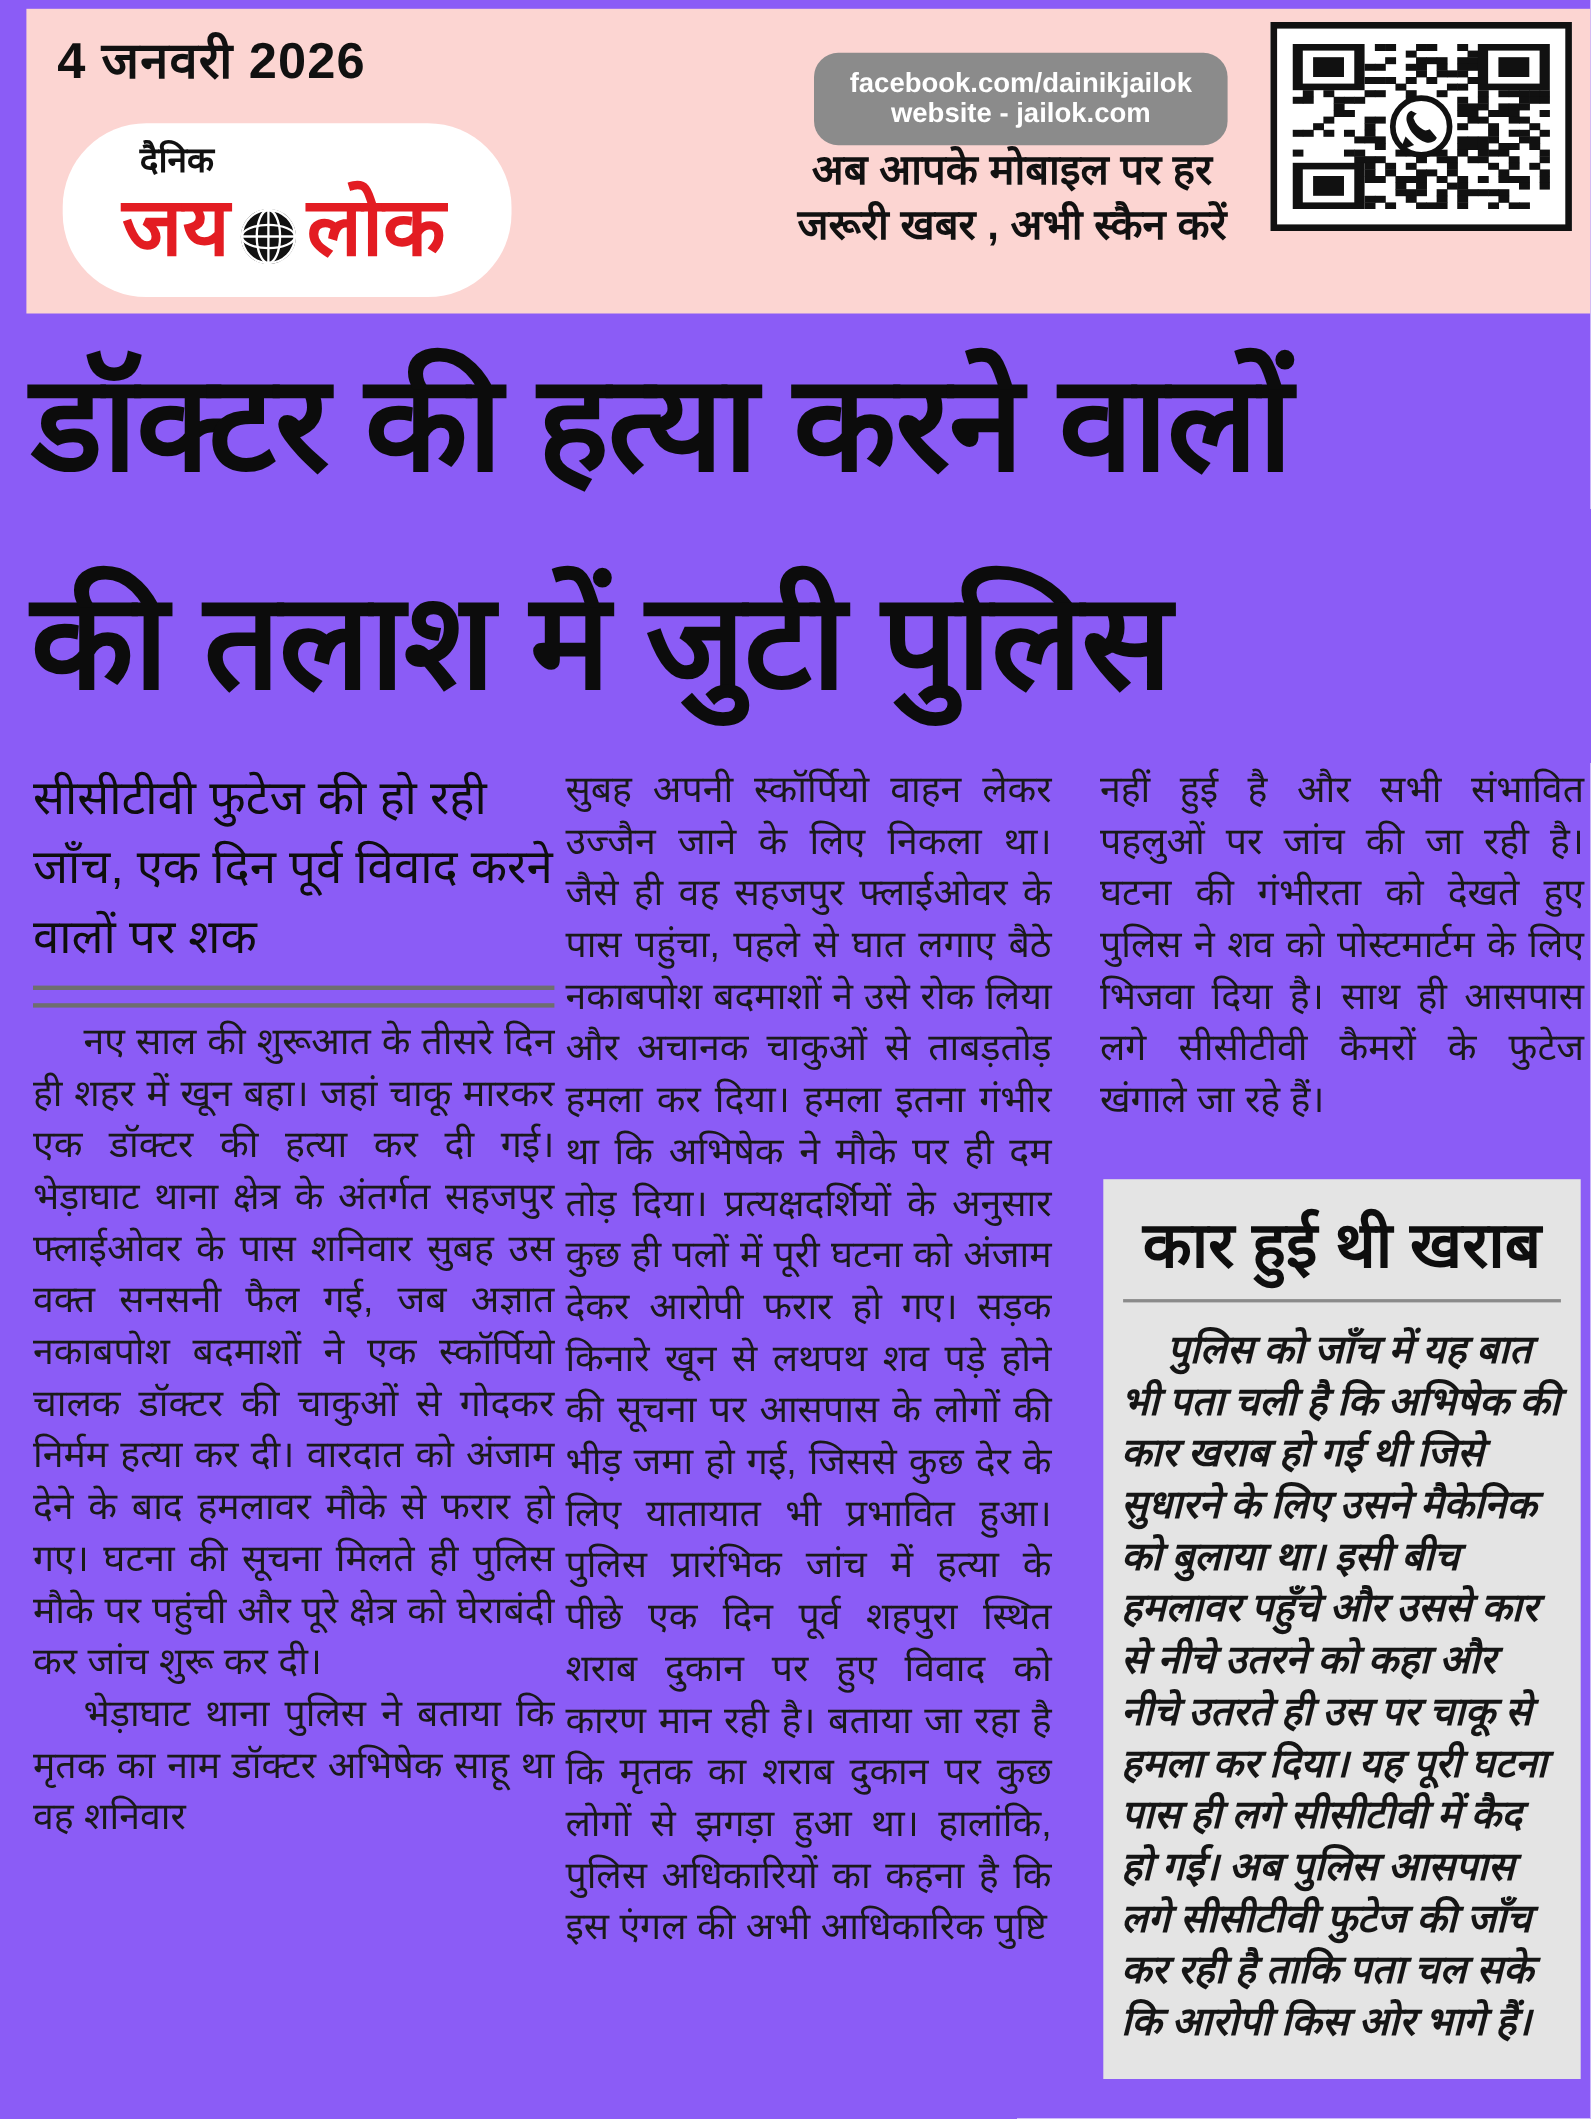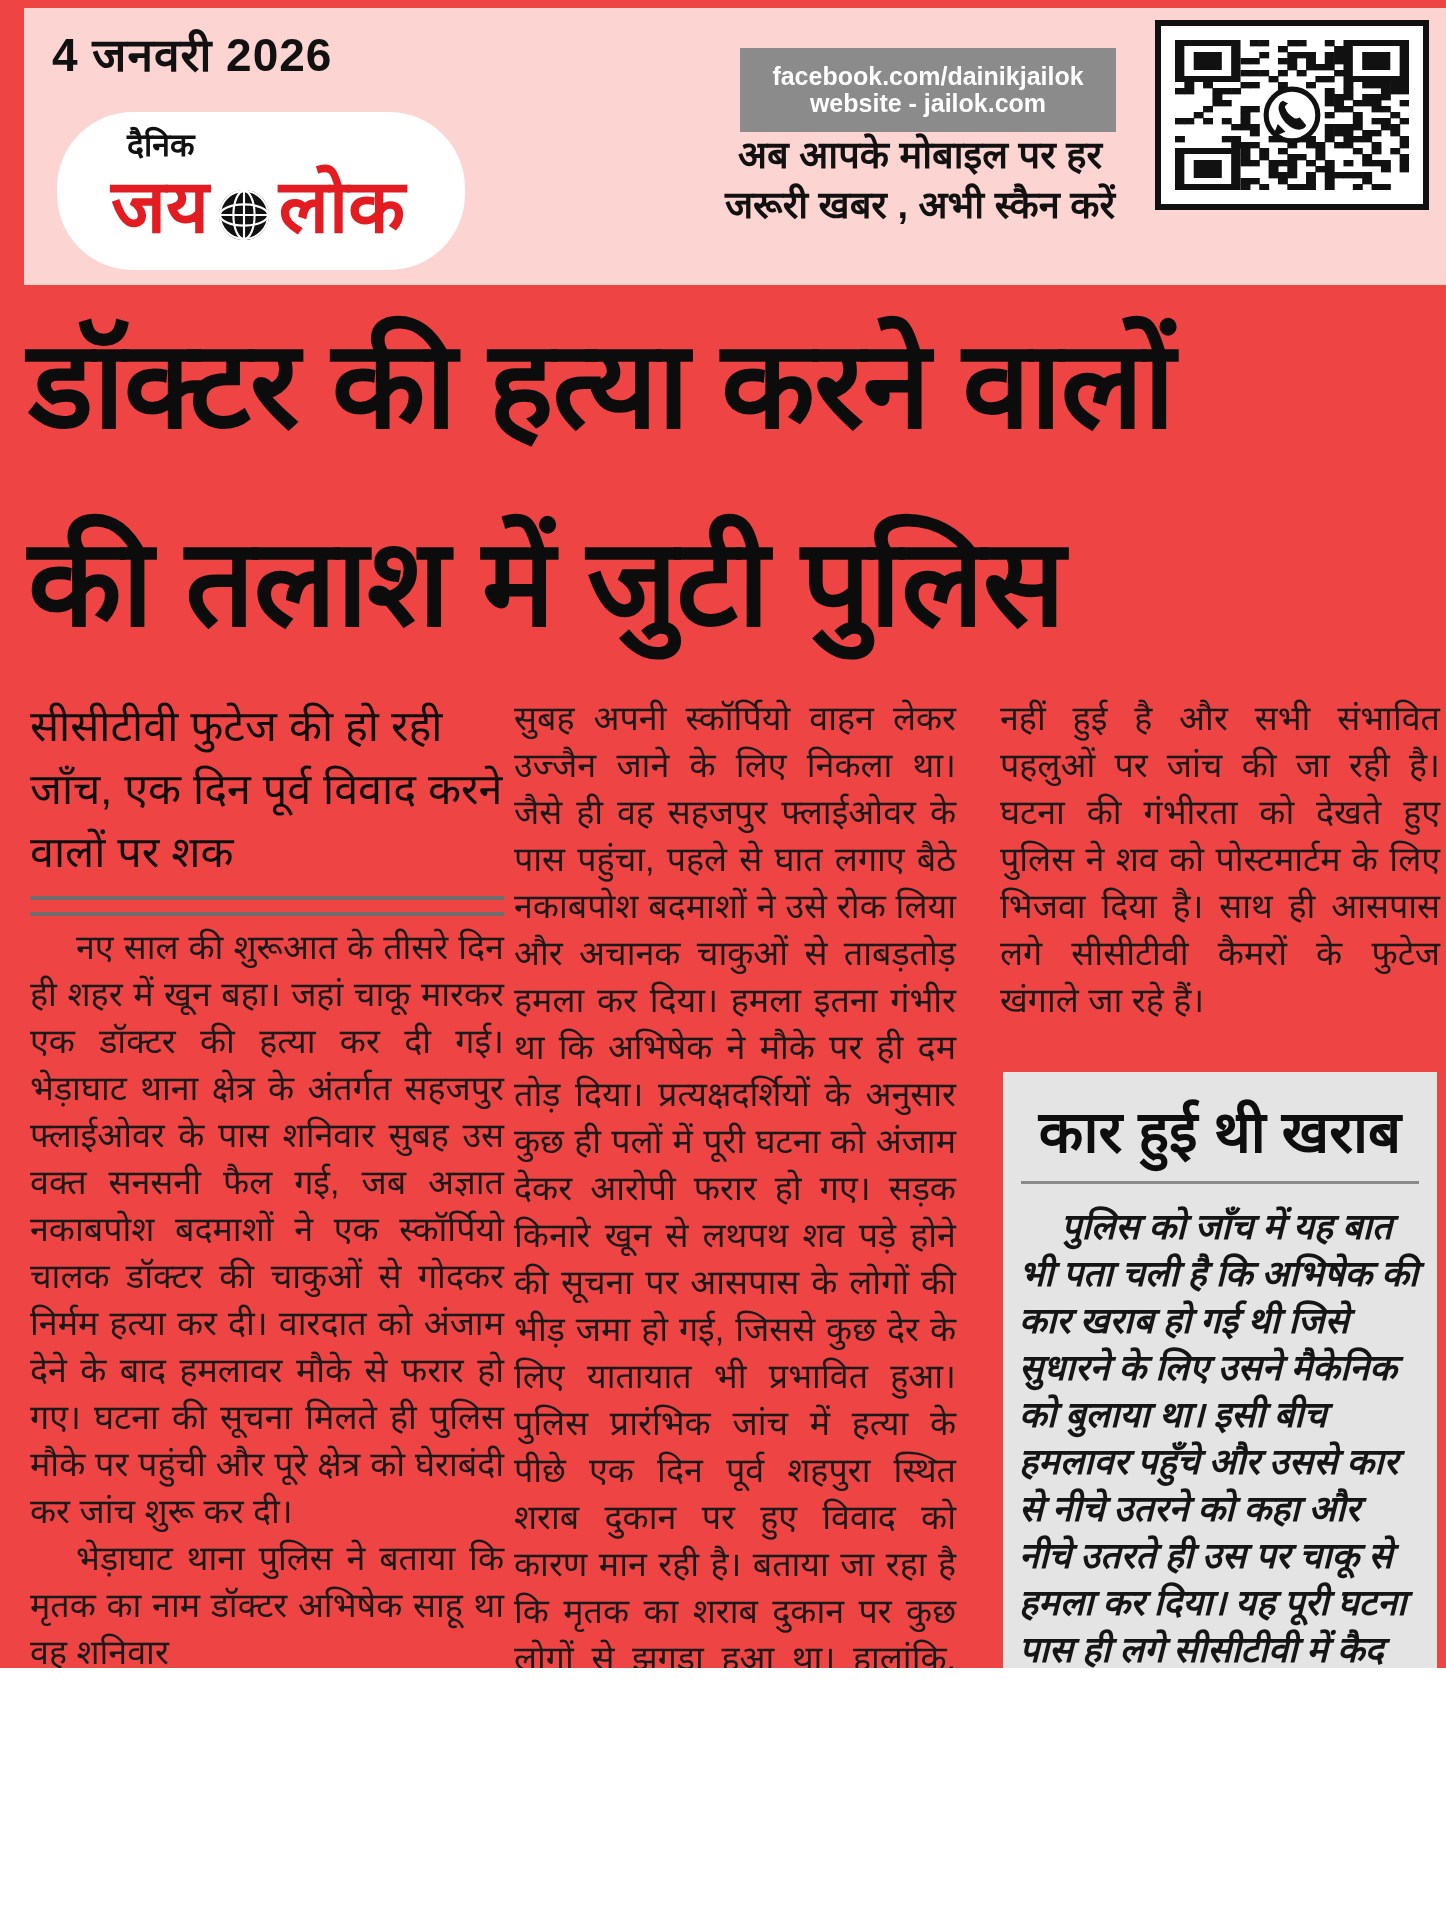--- a/index.html
+++ b/index.html
@@ -4,34 +4,34 @@
 <style>
   :root{
     --header-pink:#fcd5d2;
     --brand-red:#e31c22;
     --social-gray:#8b8b8b;
     --box-gray:#e4e4e4;
     --text-ink:#141414;
   }
   html,body{margin:0;padding:0;background:#ffffff;}
   .page{
-    position:relative;width:1446px;height:1668px;background:#ef4444;
+    position:relative;width:1446px;height:1926px;background:#8b5cf6;
     font-family:"Liberation Sans", sans-serif;color:var(--text-ink);overflow:hidden;
   }
   
   .masthead-band{position:absolute;left:24px;top:8px;width:1422px;height:277px;background:var(--header-pink);}
   .issue-date{position:absolute;left:28px;top:14px;font-size:46px;font-weight:800;letter-spacing:1px;color:#111;}
   .logo-pill{position:absolute;left:33px;top:104px;width:408px;height:158px;background:#fff;border-radius:76px;}
   .logo-daily{position:absolute;left:70px;top:10px;font-size:32px;font-weight:800;color:#111;}
   .logo-title{position:absolute;left:54px;top:58px;display:flex;align-items:center;gap:8px;
               font-size:74px;font-weight:900;color:var(--brand-red);line-height:1;}
   .globe{display:inline-block;width:54px;height:54px;}
   .social-box{position:absolute;left:716px;top:40px;width:376px;height:84px;background:var(--social-gray);
               color:#fff;font-weight:700;font-size:25px;text-align:center;display:flex;flex-direction:column;
-              justify-content:center;gap:0;line-height:1.1;}
+              justify-content:center;gap:0;line-height:1.1;border-radius:22px;}
   .scan-tagline{position:absolute;left:596px;top:122px;width:600px;text-align:center;
                 font-size:38px;font-weight:800;line-height:50px;color:#111;}
   .qr-box{position:absolute;left:1131px;top:12px;width:234px;height:150px;background:#fff;
           border:6px solid #111;padding:14px;}
   .qr-inner{position:relative;width:100%;height:100%;}
   .qr-inner svg.cells{display:block;width:100%;height:100%;fill:#111;}
   .wa-badge{position:absolute;left:50%;top:50%;transform:translate(-50%,-50%);width:62px;height:62px;}
   
   .headline{position:absolute;left:28px;top:286px;width:1400px;font-size:122px;font-weight:800;
             line-height:198px;letter-spacing:-1px;color:#0c0c0c;white-space:nowrap;}

